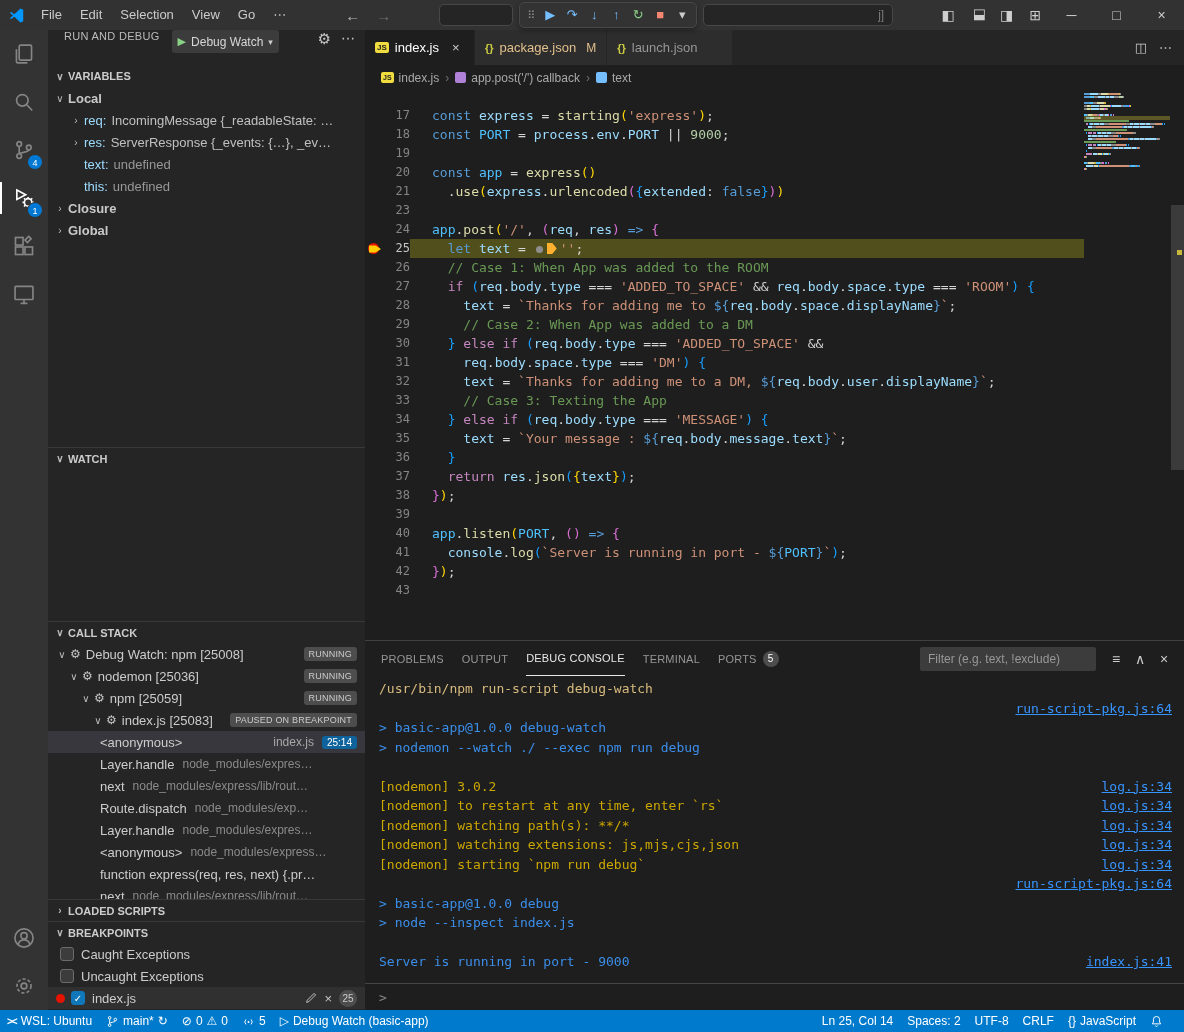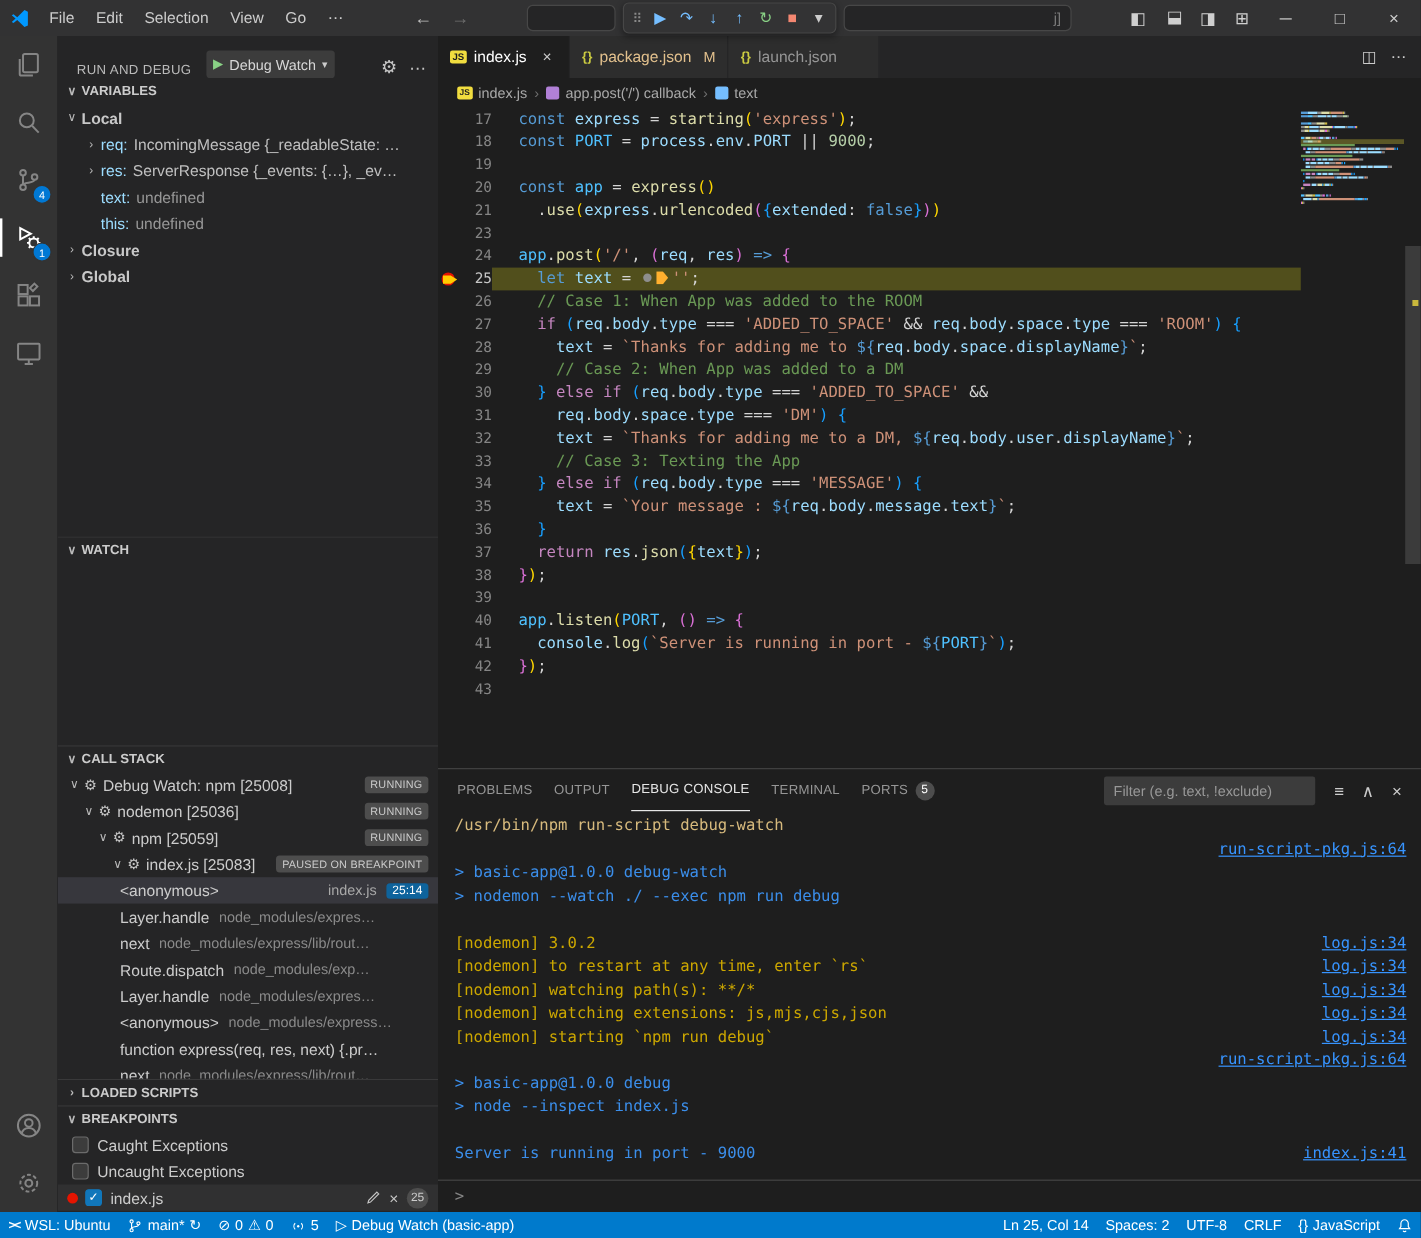--- a/index.html
+++ b/index.html
@@ -30,21 +30,21 @@
 
   
   .activitybar{position:absolute;left:0;top:30px;bottom:22px;width:48px;background:#333333;display:flex;flex-direction:column}
   .ab-item{position:relative;height:48px;display:flex;align-items:center;justify-content:center}
   .ab-item.active::before{content:'';position:absolute;left:0;top:8px;bottom:8px;width:2px;background:#ffffff}
   .ab-badge{position:absolute;right:5px;bottom:4px;min-width:16px;height:16px;border-radius:9px;background:#0078d4;color:#fff;font-size:9px;line-height:16px;text-align:center;padding:0 3px;border:1px solid #333333}
   .ab-spacer{flex:1}
 
   
   .sidebar{position:absolute;left:48px;top:30px;bottom:22px;width:317px;background:#252526;display:flex;flex-direction:column;font-size:13px}
-  .sb-viewheader{height:35px;flex:none;display:flex;align-items:flex-end;padding:0 10px 0 16px}
+  .sb-viewheader{height:35px;flex:none;display:flex;align-items:flex-start;padding:0 10px 0 16px}
   .sb-title{font-size:11px;color:#bbbbbb;letter-spacing:.3px;white-space:nowrap}
   .cfg{display:flex;align-items:center;background:#3c3c3c;border-radius:3px;height:23px;margin-left:12px;padding:0 6px;gap:5px}
   .cfg .play{color:#89d185;font-size:11px}
   .cfg .label{font-size:12px;color:#d7d7d7;max-width:95px;white-space:nowrap;overflow:hidden}
   .cfg .caret{color:#cccccc;font-size:9px}
   .sb-gear{margin-left:auto;color:#c5c5c5;font-size:15px}
   .sb-more{margin-left:10px;color:#c5c5c5;font-size:14px}
   .section{display:flex;flex-direction:column;overflow:hidden;flex:none}
   .sec-header{height:22px;flex:none;display:flex;align-items:center;font-size:11px;font-weight:bold;color:#cccccc;padding-left:4px;border-top:1px solid rgba(204,204,204,.12)}
   .sec-header .chev{width:16px;text-align:center}
@@ -88,21 +88,21 @@
   .tabclose{margin-left:10px;color:#cccccc;font-size:13px;width:14px;text-align:center}
   .tab-actions{margin-left:auto;display:flex;align-items:center;gap:12px;padding-right:12px;color:#cccccc}
   .breadcrumbs{height:25px;display:flex;align-items:center;padding-left:16px;font-size:12px;color:#a9a9a9;gap:6px}
   .bc-sep{color:#6f6f6f}
   .bc-item{display:flex;align-items:center;gap:5px}
   .bc-ic{width:11px;height:11px;border-radius:2px;display:inline-block;flex:none}
   .bc-ic.method{background:#b180d7}
   .bc-ic.variable{background:#75beff}
   .bc-ic.js{background:#f1dd3f;color:#1e1e1e;font-size:7px;font-weight:bold;width:auto;padding:0 2px;line-height:11px}
   .editor{position:absolute;top:60px;left:0;right:0;bottom:370px;overflow:hidden}
-  .code{position:absolute;top:0;left:0;right:100px}
+  .code{position:absolute;top:16px;left:0;right:100px}
   .code-line{display:flex;height:19px;align-items:center}
   .glyph{width:18px;flex:none;position:relative;height:19px}
   .bp-red{position:absolute;left:3px;top:4px;width:11px;height:11px;border-radius:50%;background:#e51400}
   .bp-arrow{position:absolute;left:4px;top:5px;width:12px;height:10px;background:#ffcc00;clip-path:polygon(0 15%,55% 15%,100% 50%,55% 85%,0 85%)}
   .lnum{width:27px;flex:none;text-align:right;color:#858585;font:12px/19px "DejaVu Sans Mono",monospace}
   .code-line.current .lnum{color:#c6c6c6}
   .line-content{flex:1;padding-left:22px;font:13px/19px "DejaVu Sans Mono",monospace;white-space:pre;color:#d4d4d4;height:19px}
   .code-line.current .line-content{background:#514f1c}
   .inline-dot{display:inline-block;width:7px;height:7px;border-radius:50%;background:#8e8e8e;margin:0 4px 1px 2px;vertical-align:middle}
   .inline-frame{display:inline-block;width:10px;height:11px;background:#ffb02e;clip-path:polygon(0 0,55% 0,100% 50%,55% 100%,0 100%);margin-right:3px;vertical-align:-1px}
@@ -134,21 +134,21 @@
   .console-row{display:flex;height:19.5px;align-items:center}
   .ctext{white-space:pre}
   .c-tan{color:#d7ba7d}.c-blue{color:#3b8eea}.c-yellow{color:#cca700}
   .clink{margin-left:auto;color:#3794ff;text-decoration:underline;flex:none}
   .panel-input{position:absolute;left:0;right:0;bottom:0;height:27px;border-top:1px solid #454545;display:flex;align-items:center;padding-left:14px;color:#858585;font:13px "DejaVu Sans Mono",monospace}
 
   
   .statusbar{position:absolute;left:0;right:0;bottom:0;height:22px;background:#007acc;display:flex;align-items:center;color:#ffffff;font-size:12px;z-index:20}
   .sb-item{display:flex;align-items:center;gap:4px;padding:0 7px;height:22px;white-space:nowrap}
   .remote-ic{font-weight:bold;font-size:10px;letter-spacing:-1px}
-  .sb-right{margin-left:auto;display:flex;align-items:flex-end;padding-right:0}
+  .sb-right{margin-left:auto;display:flex;align-items:flex-end;padding-right:14px}
   svg{display:block}
 </style>
 </head>
 <body>
 
 <div id="app">
 
   <header class="titlebar">
     <span class="logo">
       <svg width="17" height="17" viewBox="0 0 24 24">

